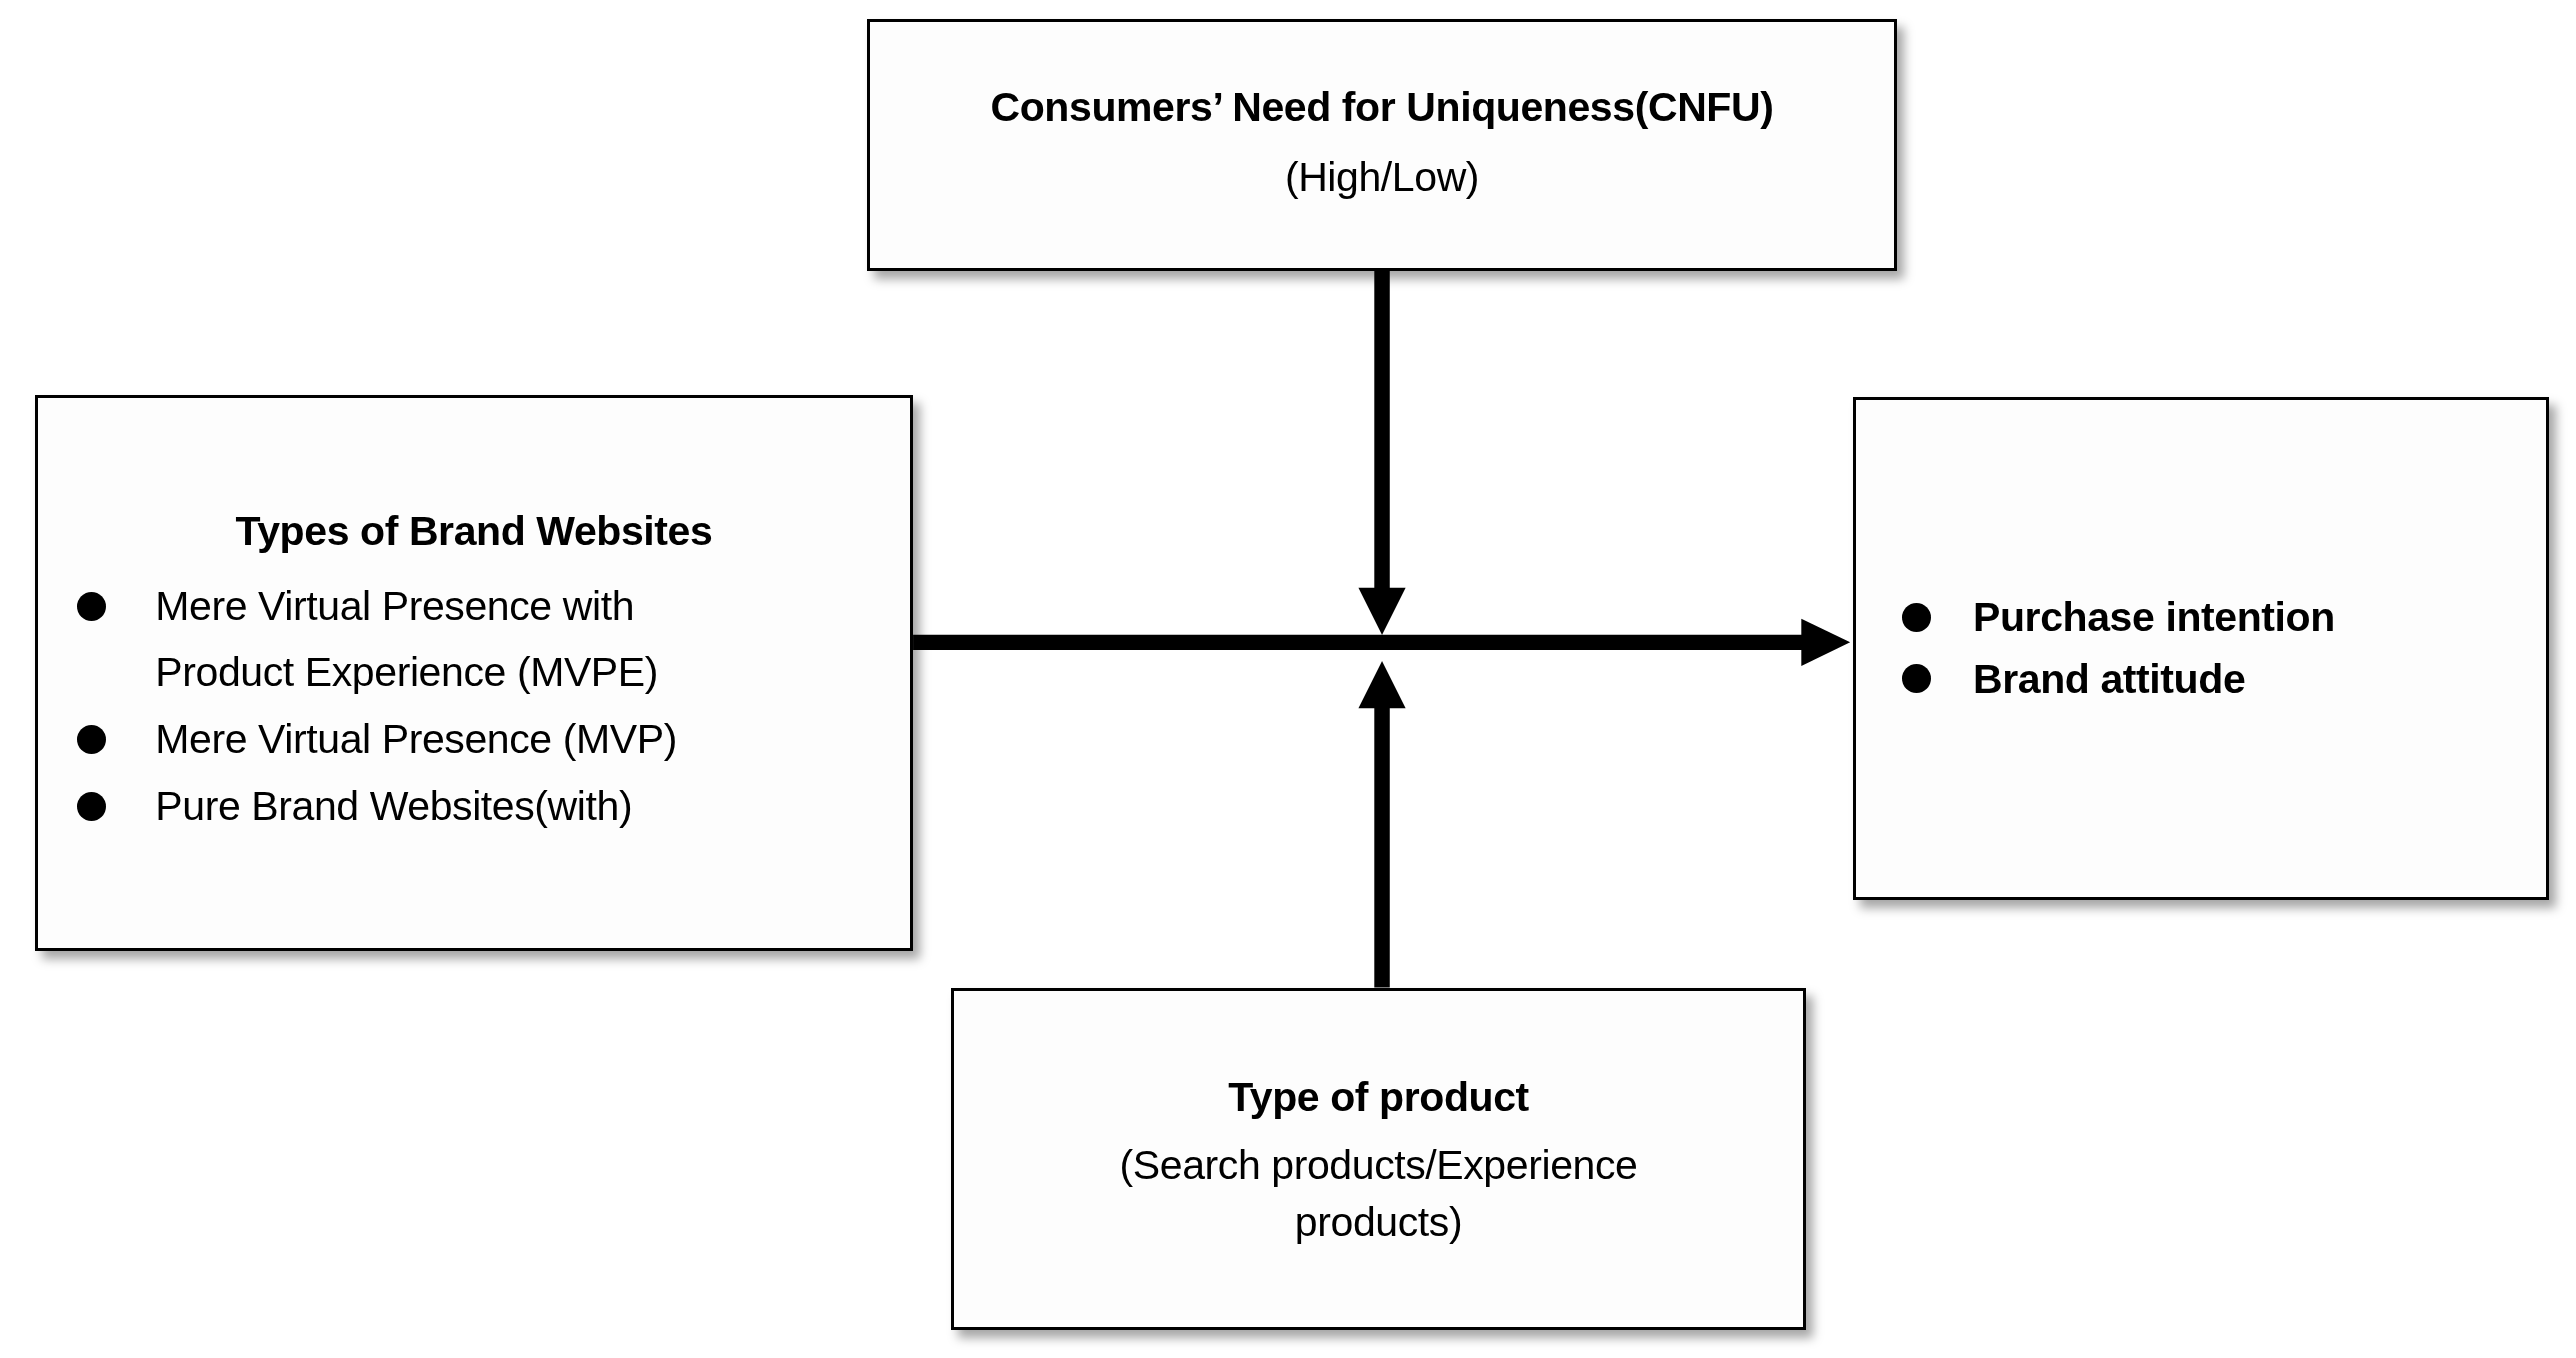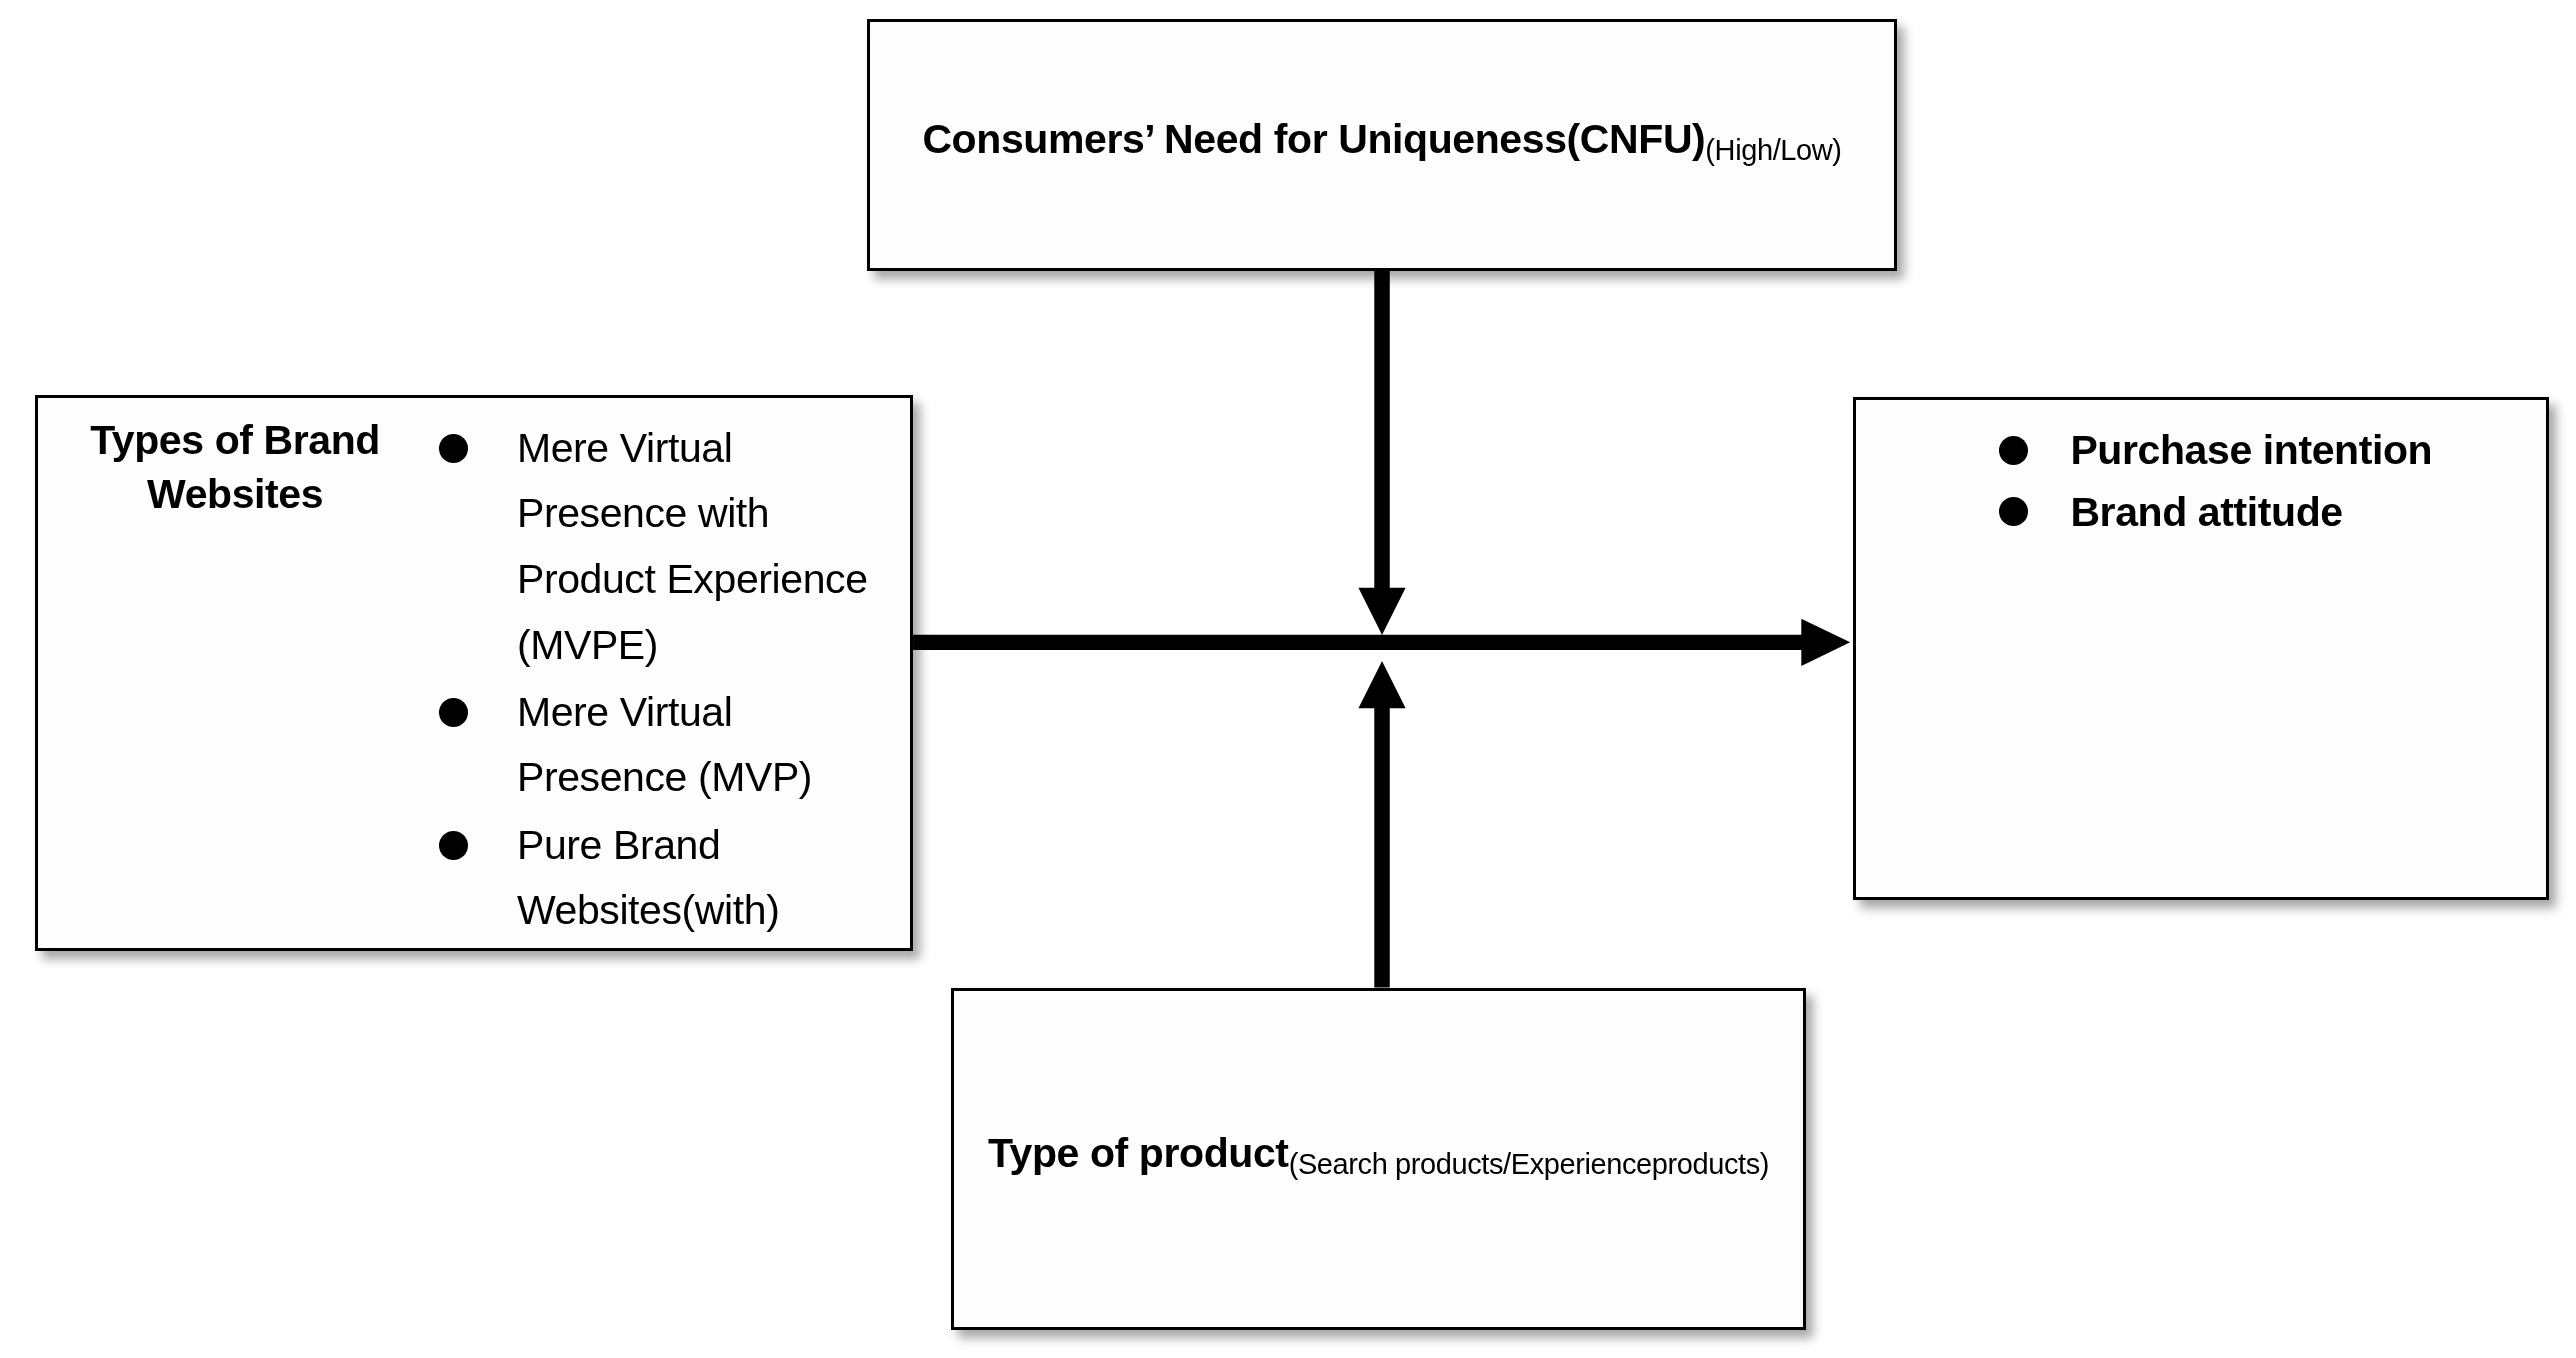--- a/index.html
+++ b/index.html
@@ -11,36 +11,35 @@
     position:relative;
     overflow:hidden;
   }
   .box{
     position:absolute;
     box-sizing:border-box;
     background:#fdfdfd;
     border:3.3px solid #000;
     box-shadow:6.5px 8.1px 9.8px rgba(0,0,0,0.35);
     display:flex;
-    flex-direction:row;
+    flex-direction:column;
     justify-content:center;
   }
   .centered-text{align-items:center;text-align:center;}
   .box-title{
     font-weight:bold;
     font-size:41px;
     line-height:1.3;
     letter-spacing:-0.4px;
   }
   .box-sub{
     font-weight:normal;
-    font-size:29px;
+    font-size:41px;
     line-height:1.55;
     letter-spacing:-0.4px;
-    margin-top:11px;
   }
   #top-box{left:867px;top:19px;width:1030px;height:252px;}
   #top-box .box-title{margin-bottom:11.4px;}
   #left-box{left:35px;top:395px;width:878px;height:556px;padding:16.3px 16.3px;}
   #left-box .box-title{text-align:center;margin-bottom:14.7px;}
   #right-box{left:1853px;top:397px;width:696px;height:503px;padding:16.3px 16.3px 16.3px 23px;}
   #bottom-box{left:951px;top:988px;width:855px;height:342px;}
   #bottom-box .box-title{margin-bottom:10px;}
 
   ul.bullet-list{

